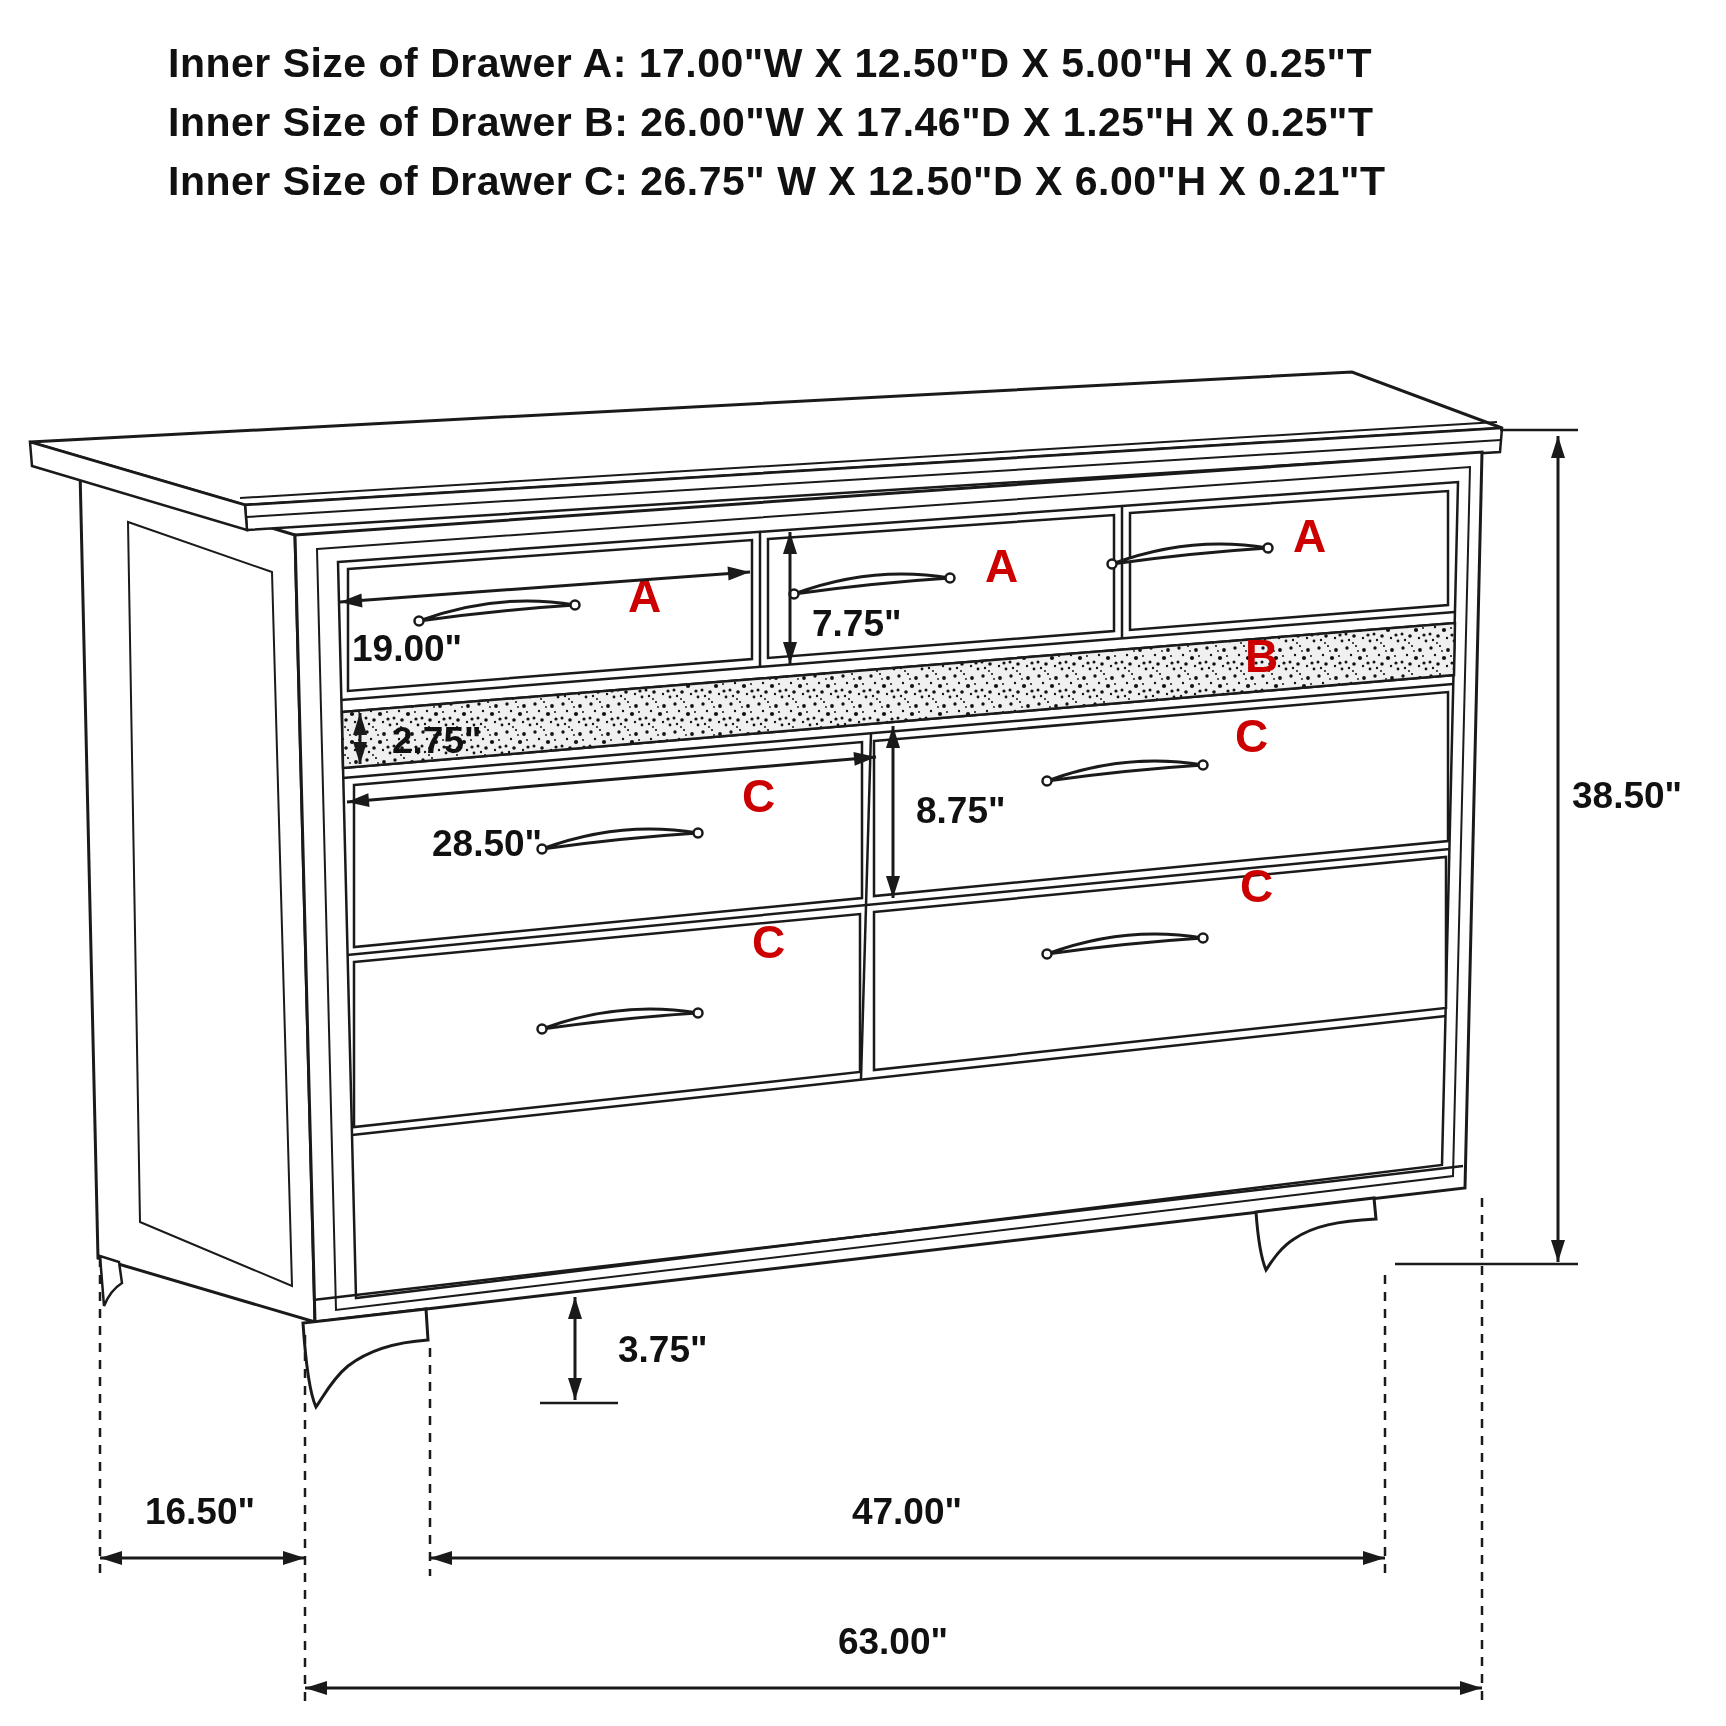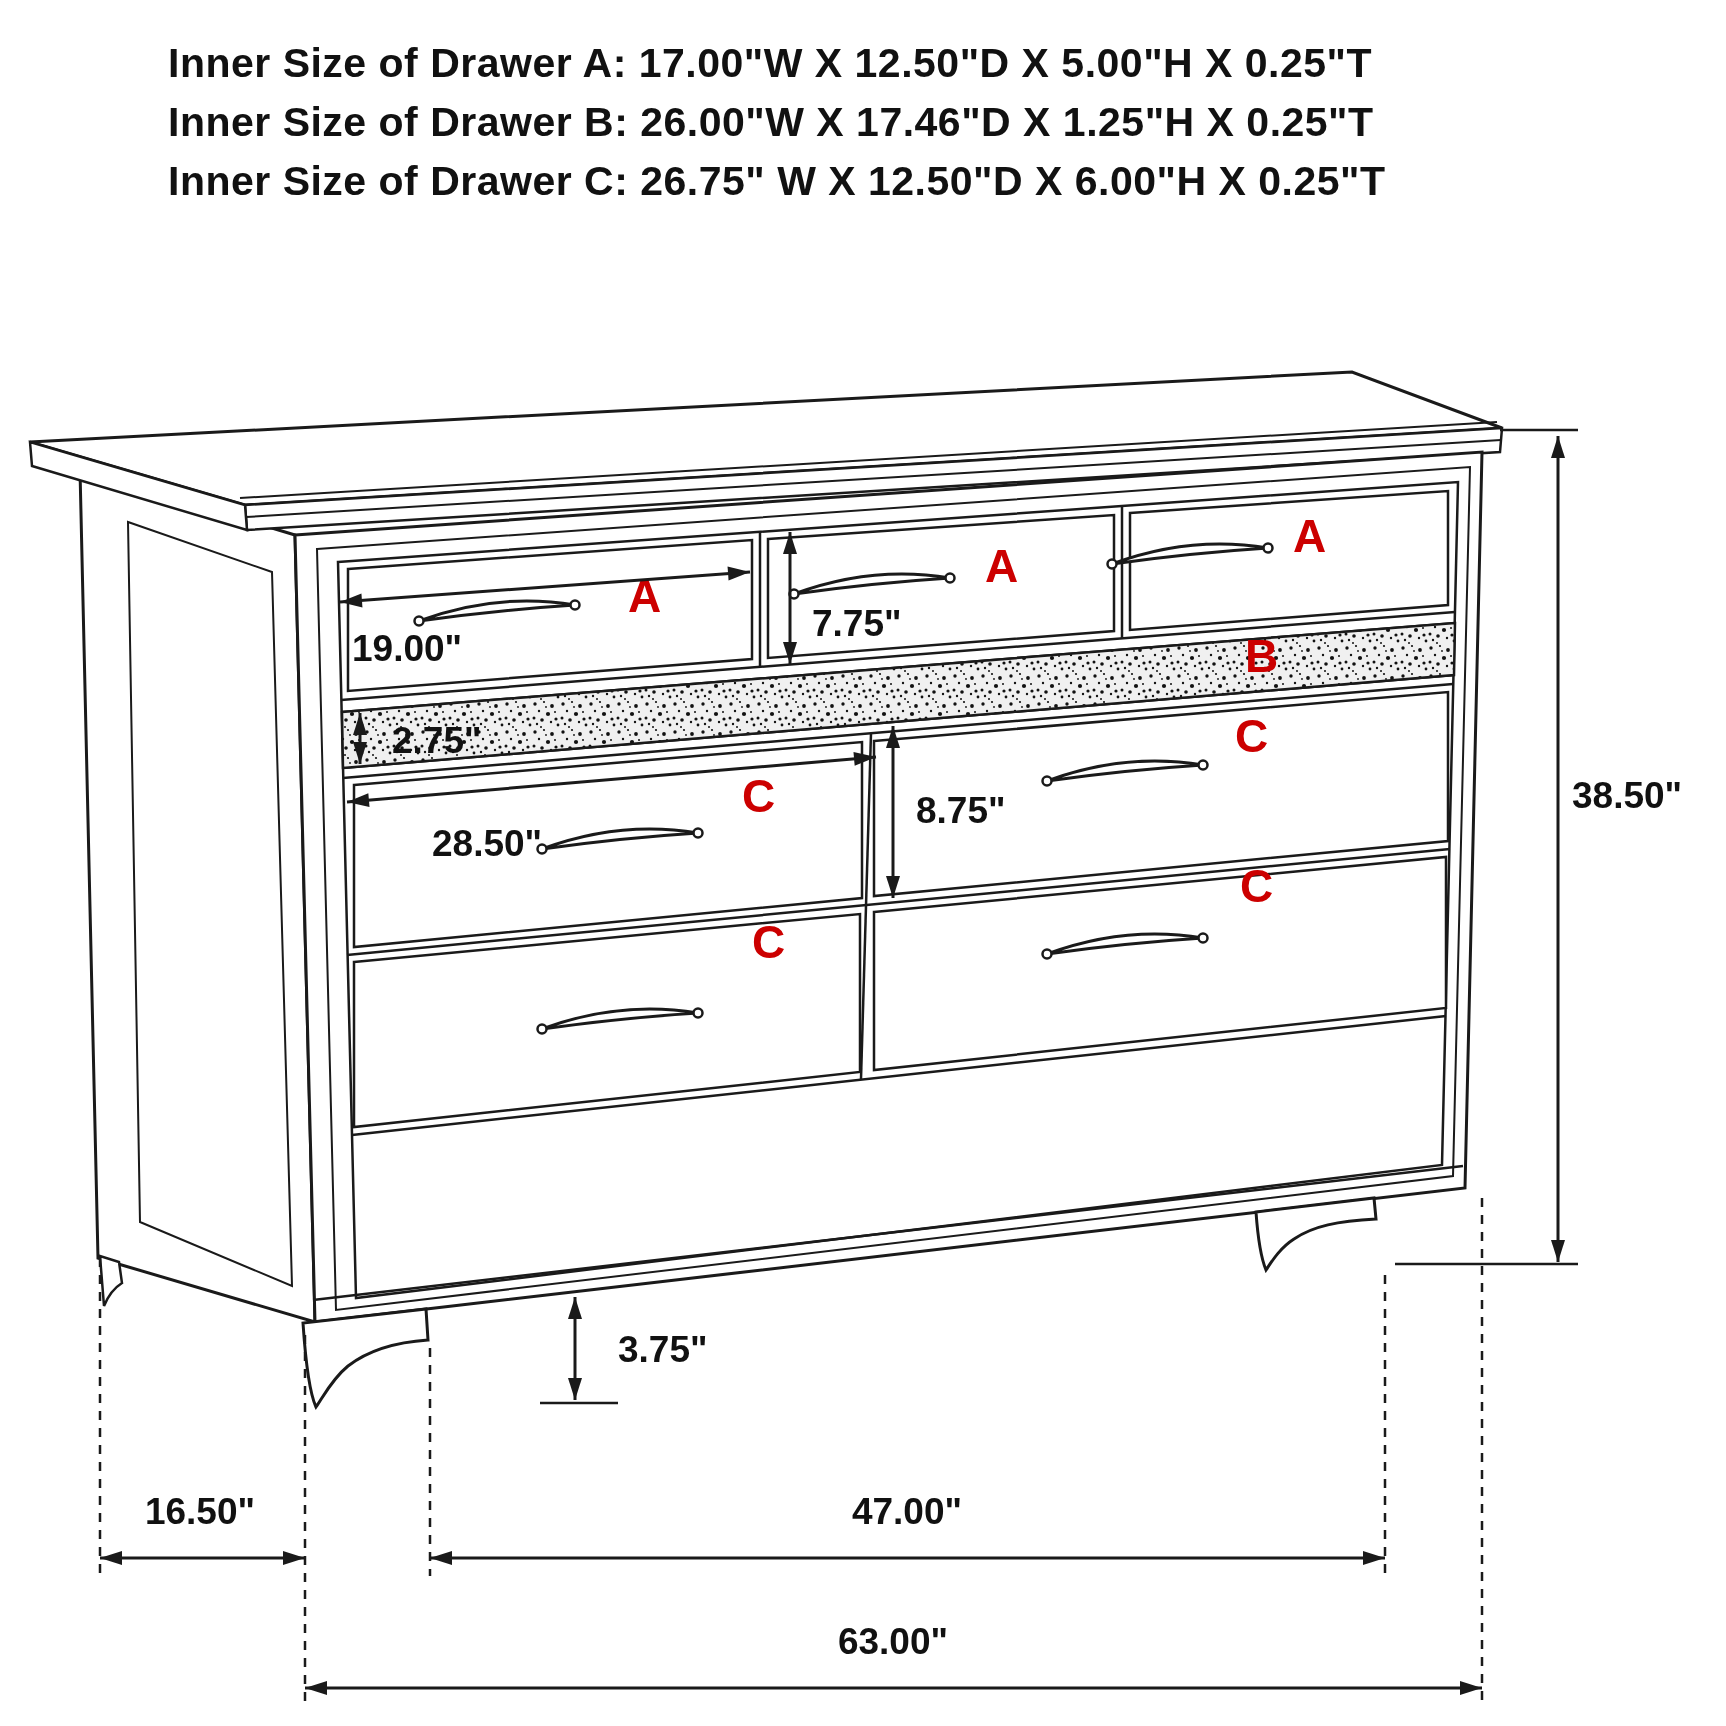--- a/index.html
+++ b/index.html
@@ -13,21 +13,21 @@
   .red-label{font-size:46px;font-weight:bold;fill:#cc0000;}
   .dash{stroke:#1a1a1a;stroke-width:2.5;stroke-dasharray:9 8;fill:none;}
   .arrow{stroke:#1a1a1a;stroke-width:3;fill:none;}
 </style>
 </head>
 <body>
 
 <div class="header">
   <div>Inner Size of Drawer A: 17.00"W X 12.50"D X 5.00"H X 0.25"T</div>
   <div>Inner Size of Drawer B: 26.00"W X 17.46"D X 1.25"H X 0.25"T</div>
-  <div>Inner Size of Drawer C: 26.75" W X 12.50"D X 6.00"H X 0.25"T</div>
+  <div>Inner Size of Drawer C: 26.75" W X 12.50"D X 6.00"H X 0.21"T</div>
 </div>
 
 <svg width="1726" height="1726" viewBox="0 0 1726 1726">
   <defs>
     <marker id="ah-end" markerWidth="26" markerHeight="18" refX="24" refY="9" orient="auto" markerUnits="userSpaceOnUse">
       <path d="M2 2 L24 9 L2 16 Z" fill="#1a1a1a"></path>
     </marker>
     <marker id="ah-start" markerWidth="26" markerHeight="18" refX="2" refY="9" orient="auto" markerUnits="userSpaceOnUse">
       <path d="M24 2 L2 9 L24 16 Z" fill="#1a1a1a"></path>
     </marker>

